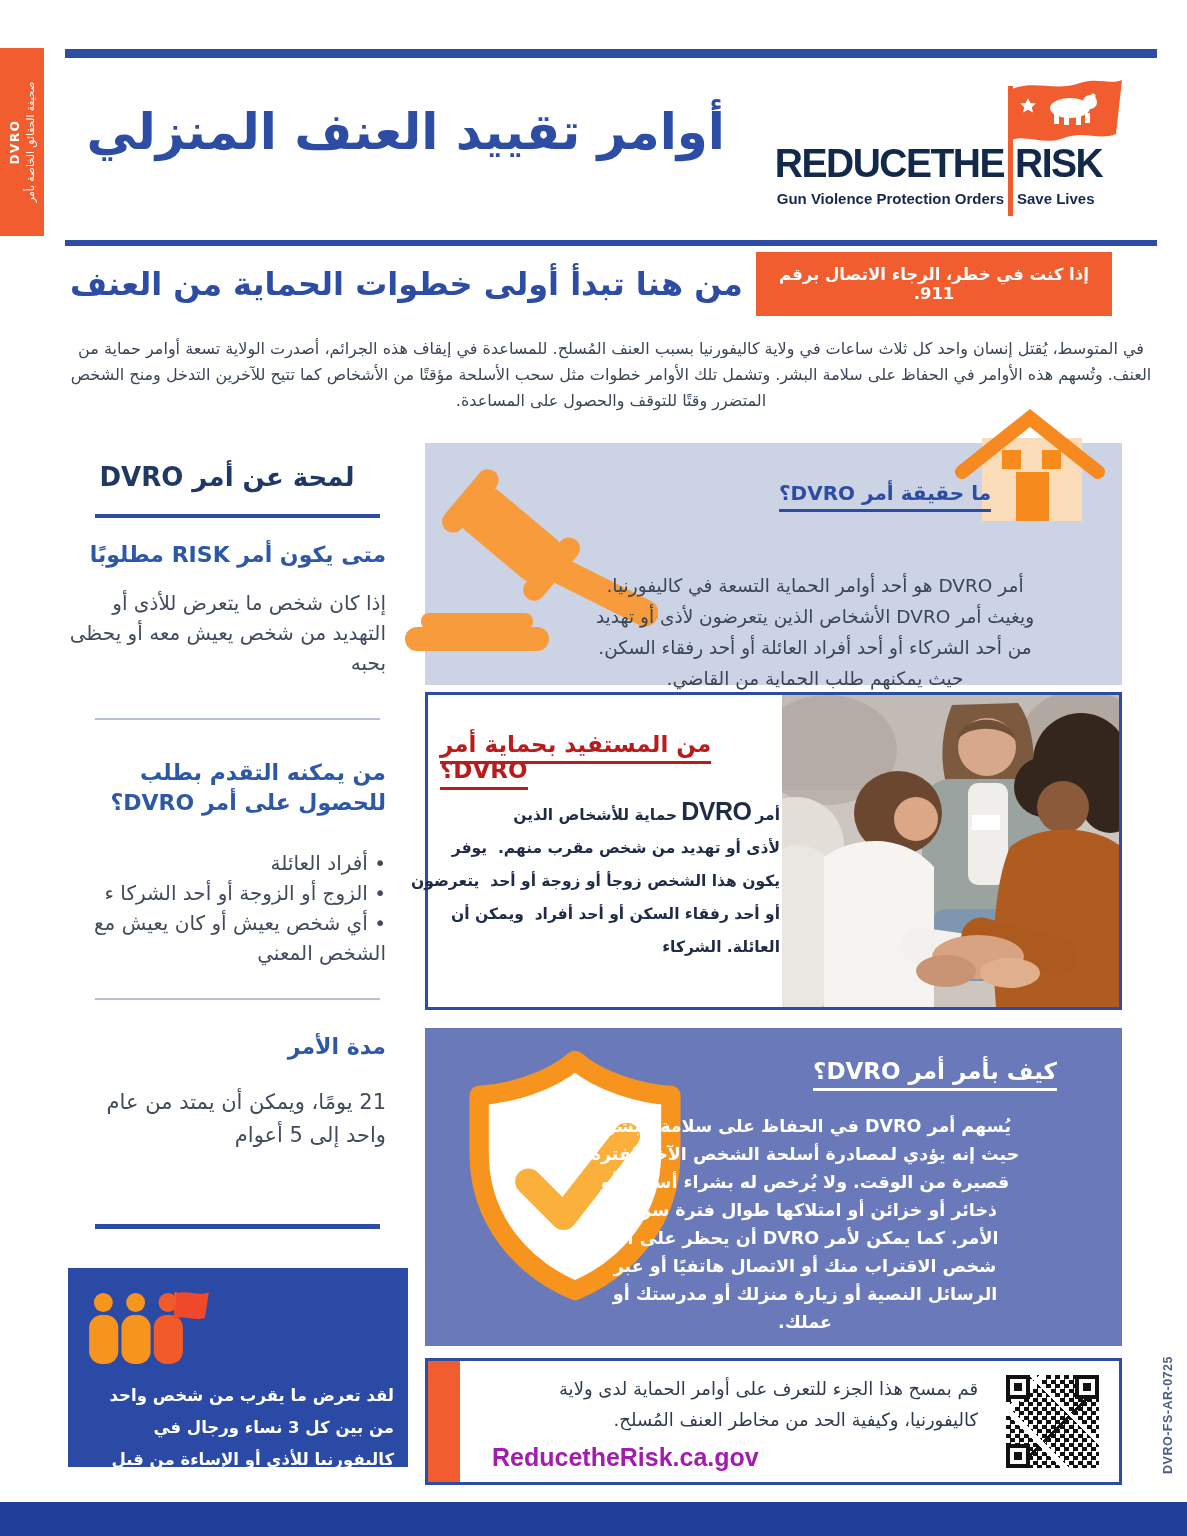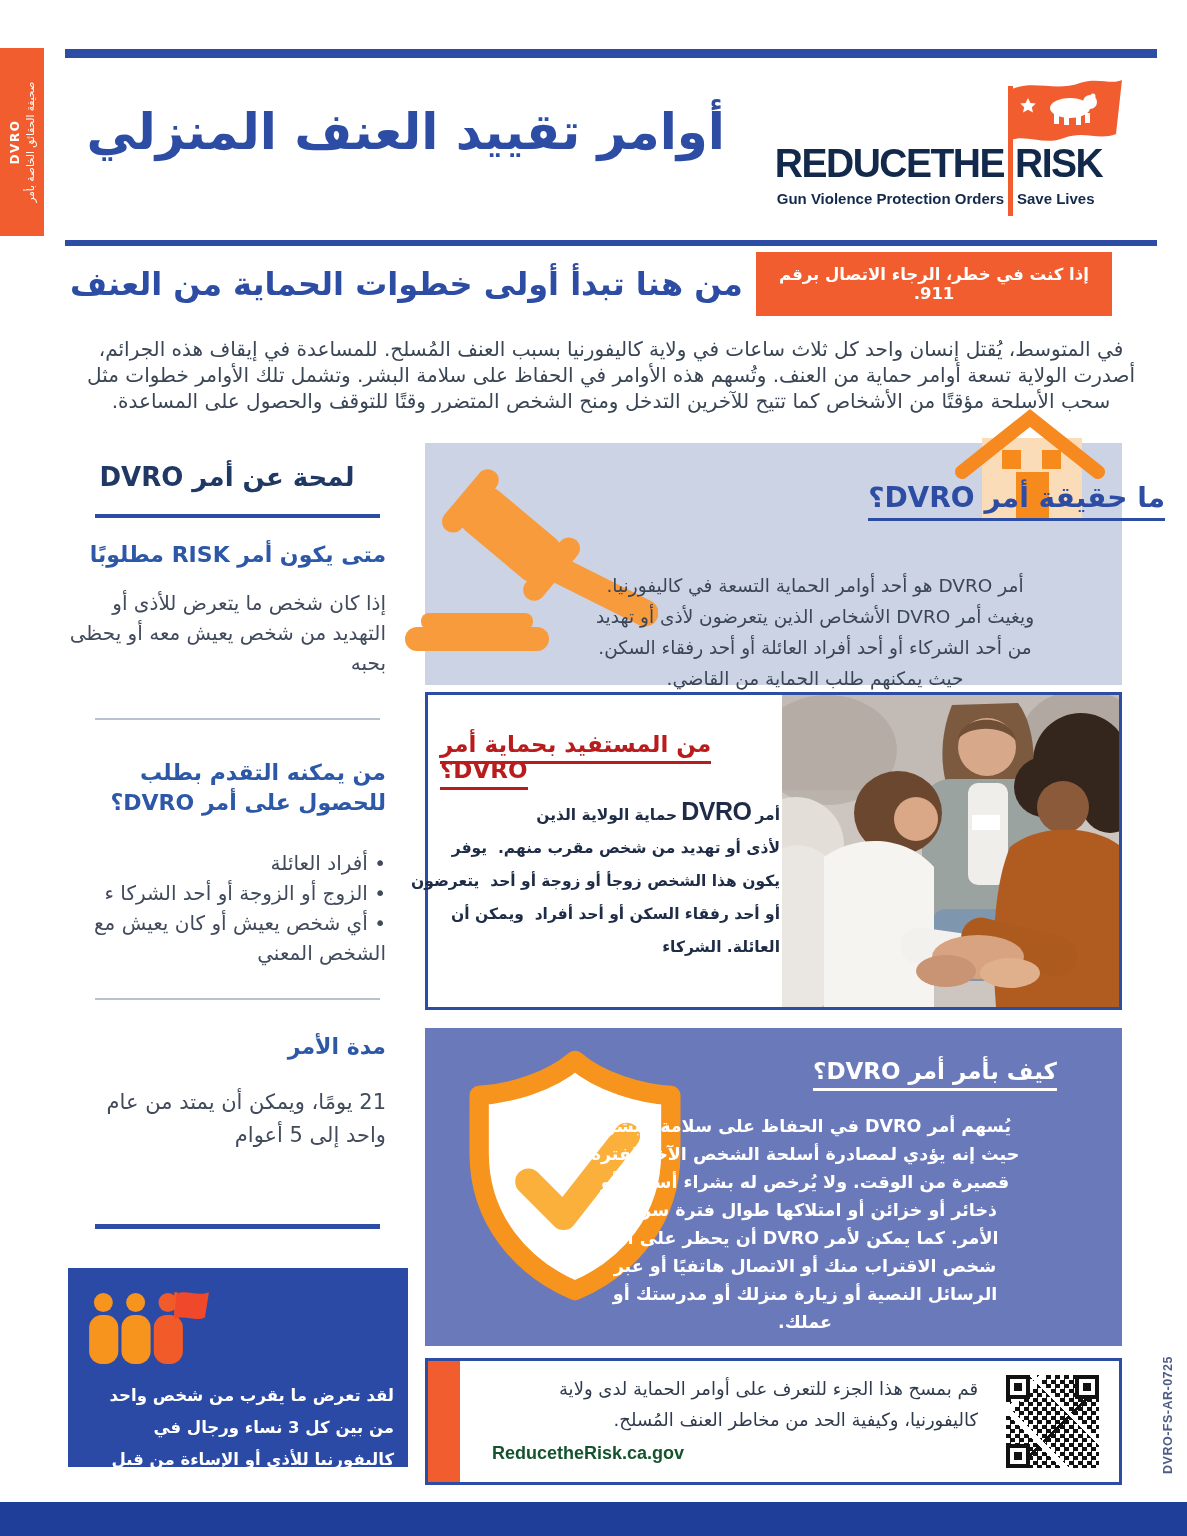--- a/index.html
+++ b/index.html
@@ -34,21 +34,21 @@
     font-family:"Liberation Sans", sans-serif; font-weight:bold; font-size:15px; color:#13294b; }
 
   
   .headline { position:absolute; left:70px; top:252px; width:676px; height:64px;
     direction:rtl; text-align:left; font-size:32px; font-weight:bold; color:#2d4da4; line-height:64px; }
   .emergency { position:absolute; left:756px; top:252px; width:356px; height:64px; background:#f15d2e;
     color:#fff; font-weight:bold; font-size:16.5px; direction:rtl; display:flex;
     align-items:center; justify-content:center; text-align:center; padding:0 10px; }
 
   .intro { position:absolute; left:65px; top:336px; width:1092px; direction:rtl; text-align:center;
-    font-size:20px; line-height:26px; color:#3a4656; }
+    font-size:16px; line-height:26px; color:#3a4656; }
 
   
   .glance-title { position:absolute; left:68px; top:462px; width:318px; text-align:center;
     direction:rtl; font-size:26px; font-weight:bold; color:#1f3864; }
   .glance-rule  { position:absolute; left:95px; top:514px; width:285px; height:4px; background:#2d4da4; }
   .subhead { position:absolute; left:68px; width:318px; direction:rtl; text-align:right;
     font-size:22px; font-weight:bold; color:#2d58a8; line-height:30px; }
   .colbody { position:absolute; left:68px; width:318px; direction:rtl; text-align:right;
     font-size:20px; line-height:30px; color:#414b5c; }
   .div-thin  { position:absolute; left:95px; width:285px; height:2px; background:#b9c1d1; }
@@ -59,22 +59,22 @@
 
   
   .stat-box { position:absolute; left:68px; top:1268px; width:340px; height:199px; background:#2b4aa5; }
   .stat-people { position:absolute; left:18px; top:16px; width:130px; height:100px; }
   .stat-text { position:absolute; right:14px; left:14px; top:112px; direction:rtl; text-align:right;
     color:#fff; font-weight:bold; font-size:16.5px; line-height:32px; }
 
   
   .box { position:absolute; left:425px; width:697px; }
   .what-box { top:443px; height:242px; background:#ccd3e4; }
-  .what-head { position:absolute; left:180px; top:38px; width:560px; direction:rtl;
-    font-size:28px; font-weight:bold; color:#2d4da4; }
+  .what-head { position:absolute; left:180px; top:38px; width:560px; text-align:center; direction:rtl;
+    font-size:20px; font-weight:bold; color:#2d4da4; }
   .what-head span, .who-head span, .how-head span { border-bottom:3px solid currentColor; padding-bottom:4px; }
   .what-body { position:absolute; left:170px; top:92px; width:440px; direction:rtl; text-align:center;
     font-size:18.5px; line-height:31px; color:#3a4656;margin-top:35px; }
   .house-icon { position:absolute; left:525px; top:-35px; width:160px; height:115px; }
   .gavel-icon { position:absolute; left:-32px; top:12px; width:265px; height:205px; }
 
   .who-box { top:692px; height:318px; background:#fff; border:3px solid #2d4da4; }
   .who-head { position:absolute; left:12px; top:36px; width:340px; direction:rtl; text-align:left;
     font-size:23px; font-weight:bold; color:#b91c1c; }
   .who-lines { position:absolute; left:6px; top:100px; width:346px; direction:rtl; text-align:right;
@@ -87,21 +87,21 @@
     font-size:23px; font-weight:bold; color:#ffffff; }
   .how-body { position:absolute; left:165px; top:84px; width:430px; direction:rtl; text-align:center;
     font-size:17.5px; font-weight:bold; line-height:28px; color:#ffffff; }
   .shield-icon { position:absolute; left:25px; top:20px; width:250px; height:255px; }
 
   .qr-box { top:1358px; height:127px; background:#fff; border:3px solid #2d4da4; }
   .qr-stripe { position:absolute; left:0; top:0; bottom:0; width:32px; background:#f15d2e; }
   .qr-text { position:absolute; left:130px; top:12px; width:420px; direction:rtl; text-align:right;
     font-size:18px; line-height:31px; color:#2f3b4d; }
   .qr-site { position:absolute; left:64px; top:82px; font-family:"Liberation Sans", sans-serif;
-    font-weight:bold; font-size:18px; color:#14532d; }
+    font-weight:bold; font-size:25px; color:#a21caf; }
   .qr { position:absolute; right:16px; top:10px; width:101px; height:101px; background:#fff; }
   .qr-noise { position:absolute; inset:4px;
     background:
       linear-gradient(45deg, transparent 30%, #fff 30% 34%, transparent 34% 62%, #fff 62% 65%, transparent 65%),
       linear-gradient(135deg, transparent 18%, #fff 18% 21%, transparent 21% 55%, #111 55% 57%, transparent 57%),
       conic-gradient(#111 25%, #fff 0 50%, #111 0 75%, #fff 0);
     background-size:100% 100%, 100% 100%, 9px 9px; }
   .finder { position:absolute; width:24px; height:24px; border:4px solid #111; background:#fff; }
   .finder::before { content:""; position:absolute; left:4px; top:4px; width:8px; height:8px; background:#111; }
   .f-tl { left:4px; top:4px; } .f-tr { right:4px; top:4px; } .f-bl { left:4px; bottom:4px; }
@@ -212,21 +212,21 @@
       <line x1="140" y1="102" x2="252" y2="158" stroke="#f89b3c" stroke-width="27" stroke-linecap="round"></line>
     </svg>
     <div class="what-head"><span>ما حقيقة أمر DVRO؟</span></div>
     <div class="what-body">أمر DVRO هو أحد أوامر الحماية التسعة في كاليفورنيا. ويغيث أمر DVRO الأشخاص الذين يتعرضون لأذى أو تهديد من أحد الشركاء أو أحد أفراد العائلة أو أحد رفقاء السكن. حيث يمكنهم طلب الحماية من القاضي.</div>
   </div>
 
   <div class="box who-box">
     <div class="who-head"><span>من المستفيد بحماية أمر DVRO؟</span></div>
     <div class="who-lines">
       <div>
-        <span>أمر</span><span class="who-dvro">DVRO</span><span>حماية الولاية الذين</span>
+        <span>أمر</span><span class="who-dvro">DVRO</span><span>حماية للأشخاص الذين</span>
       </div>
       <div>لأذى أو تهديد من شخص مقرب منهم.&nbsp;&nbsp;يوفر</div>
       <div>يكون هذا الشخص زوجأ أو زوجة أو أحد&nbsp;&nbsp;يتعرضون</div>
       <div>أو أحد رفقاء السكن أو أحد أفراد&nbsp;&nbsp;ويمكن أن</div>
       <div>العائلة.&nbsp;الشركاء</div>
     </div>
     <svg class="photo" viewBox="0 0 337 312" preserveAspectRatio="none">
       <rect x="0" y="0" width="337" height="312" fill="#cdc6c0"></rect>
       <rect x="0" y="0" width="337" height="95" fill="#b9b1a9" opacity="0.55"></rect>
       <ellipse cx="45" cy="55" rx="70" ry="55" fill="#a89f96" opacity="0.5"></ellipse>

